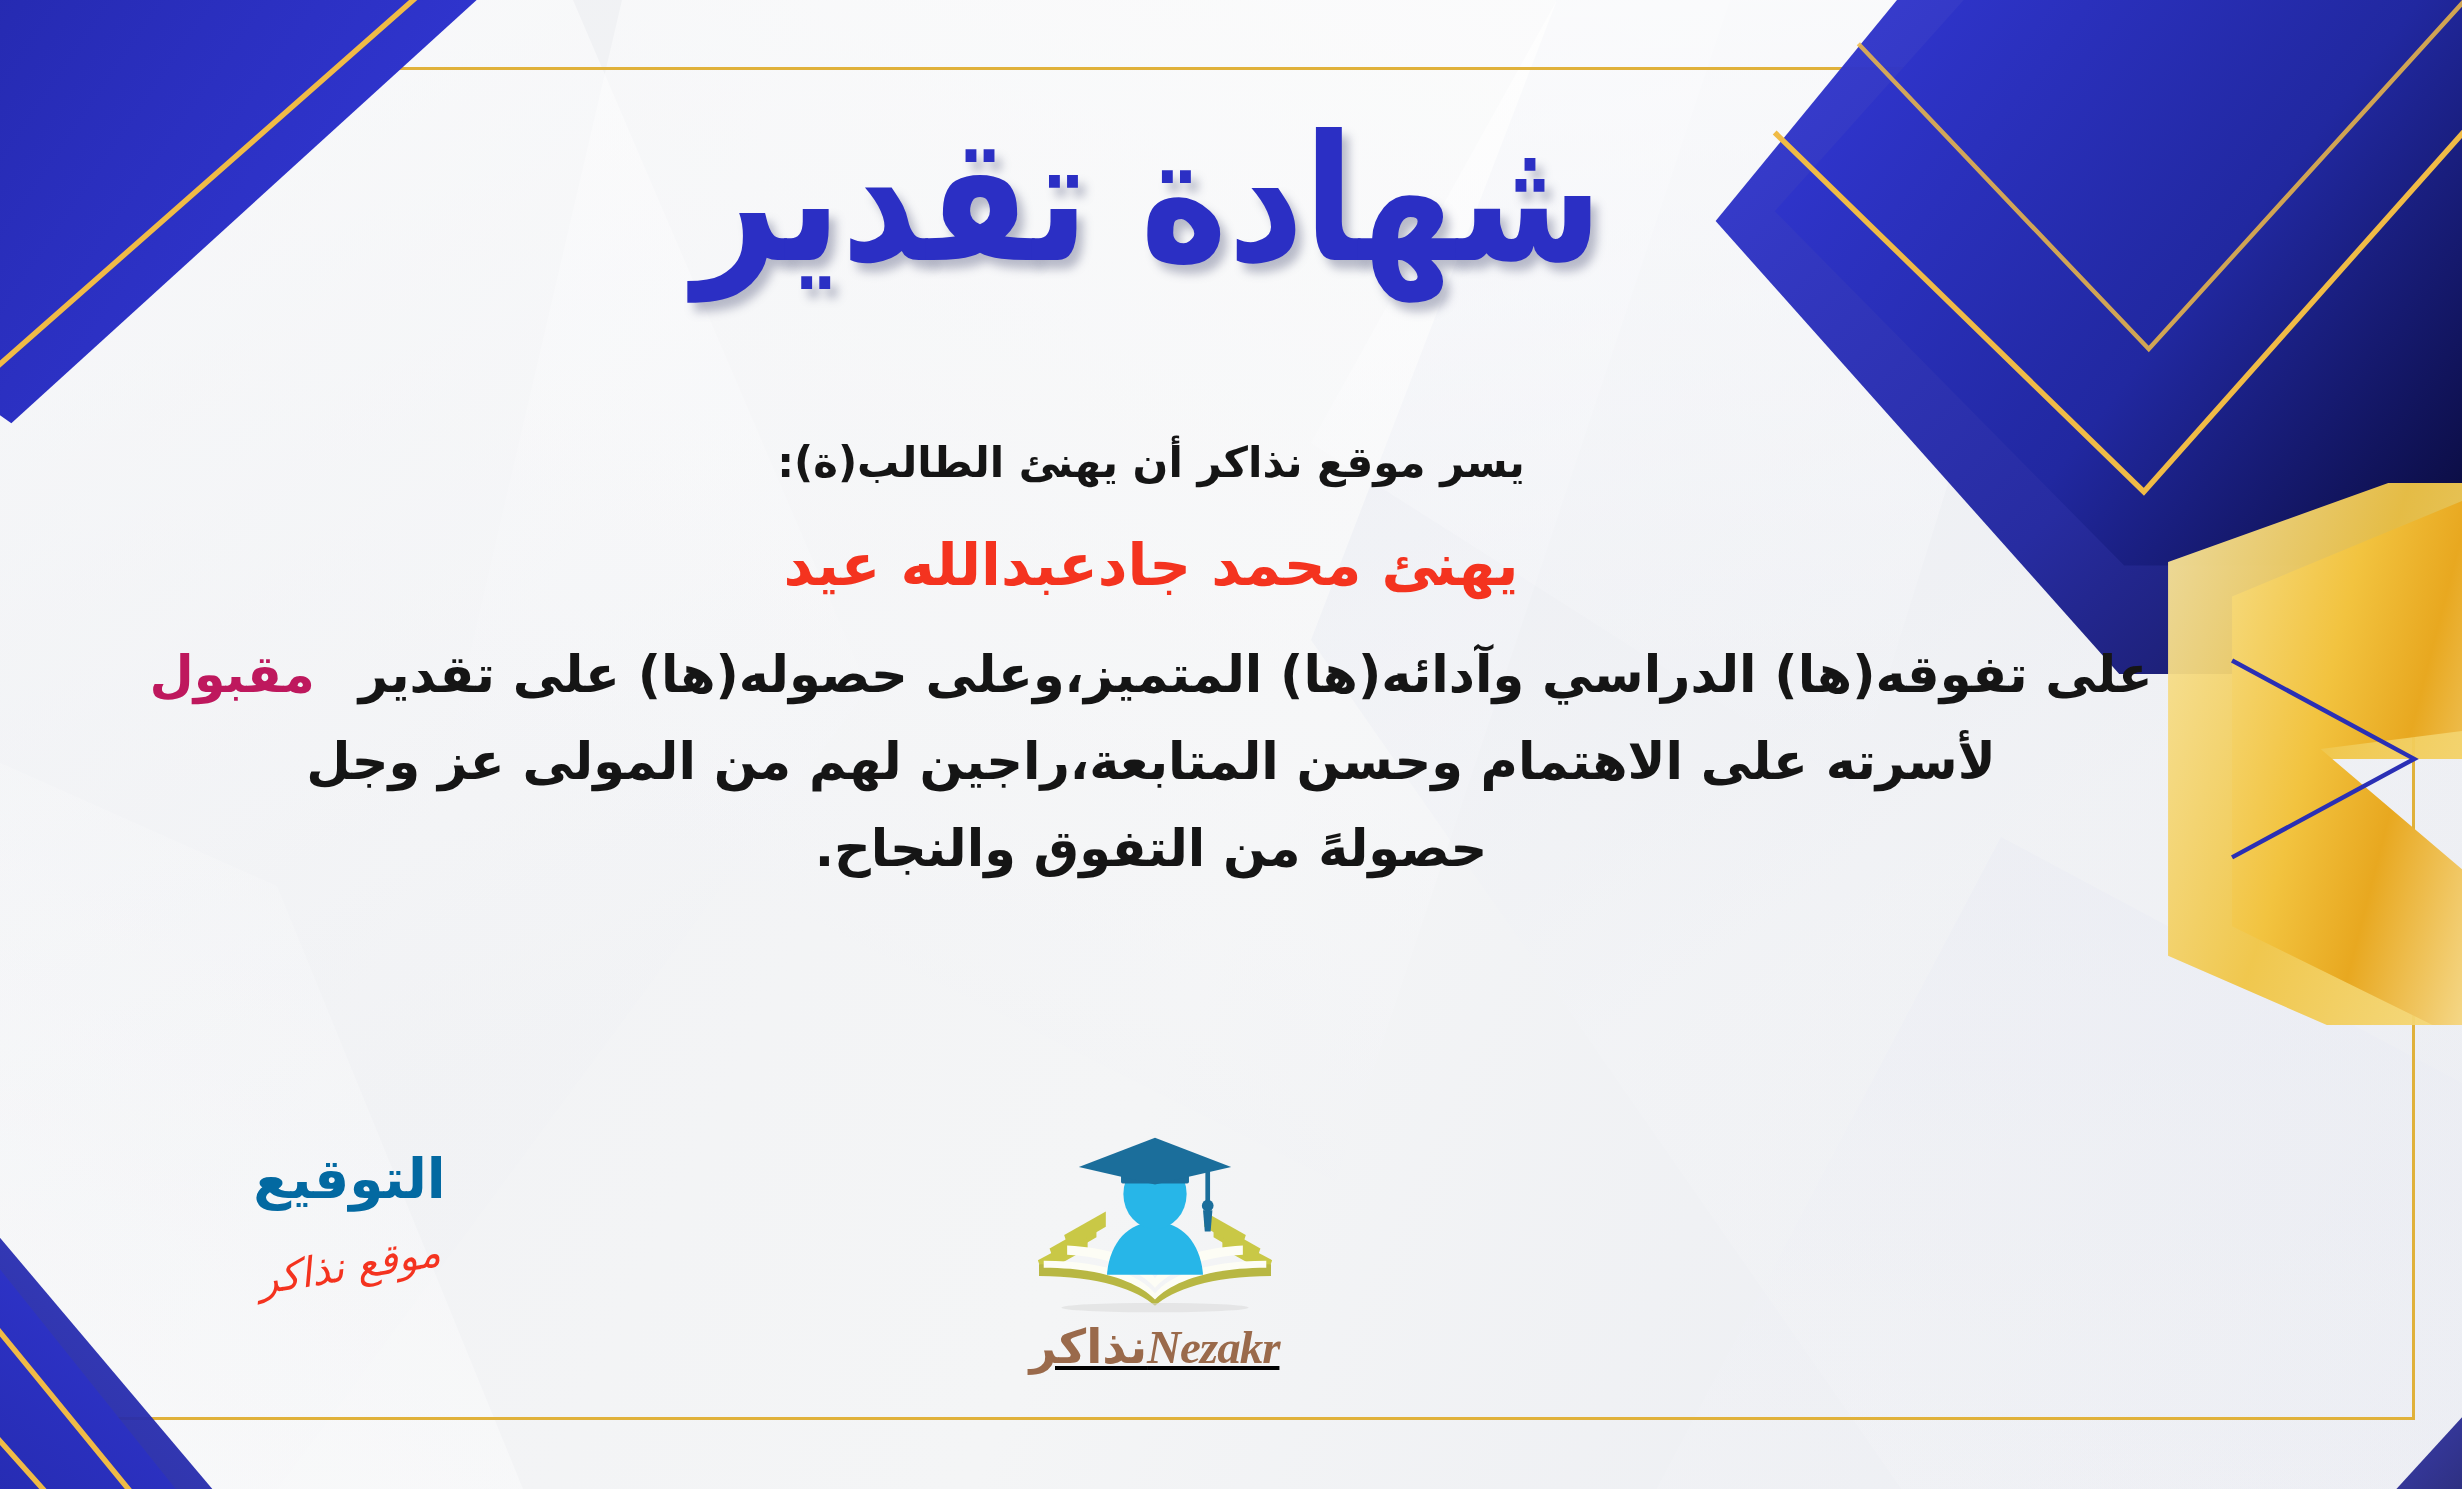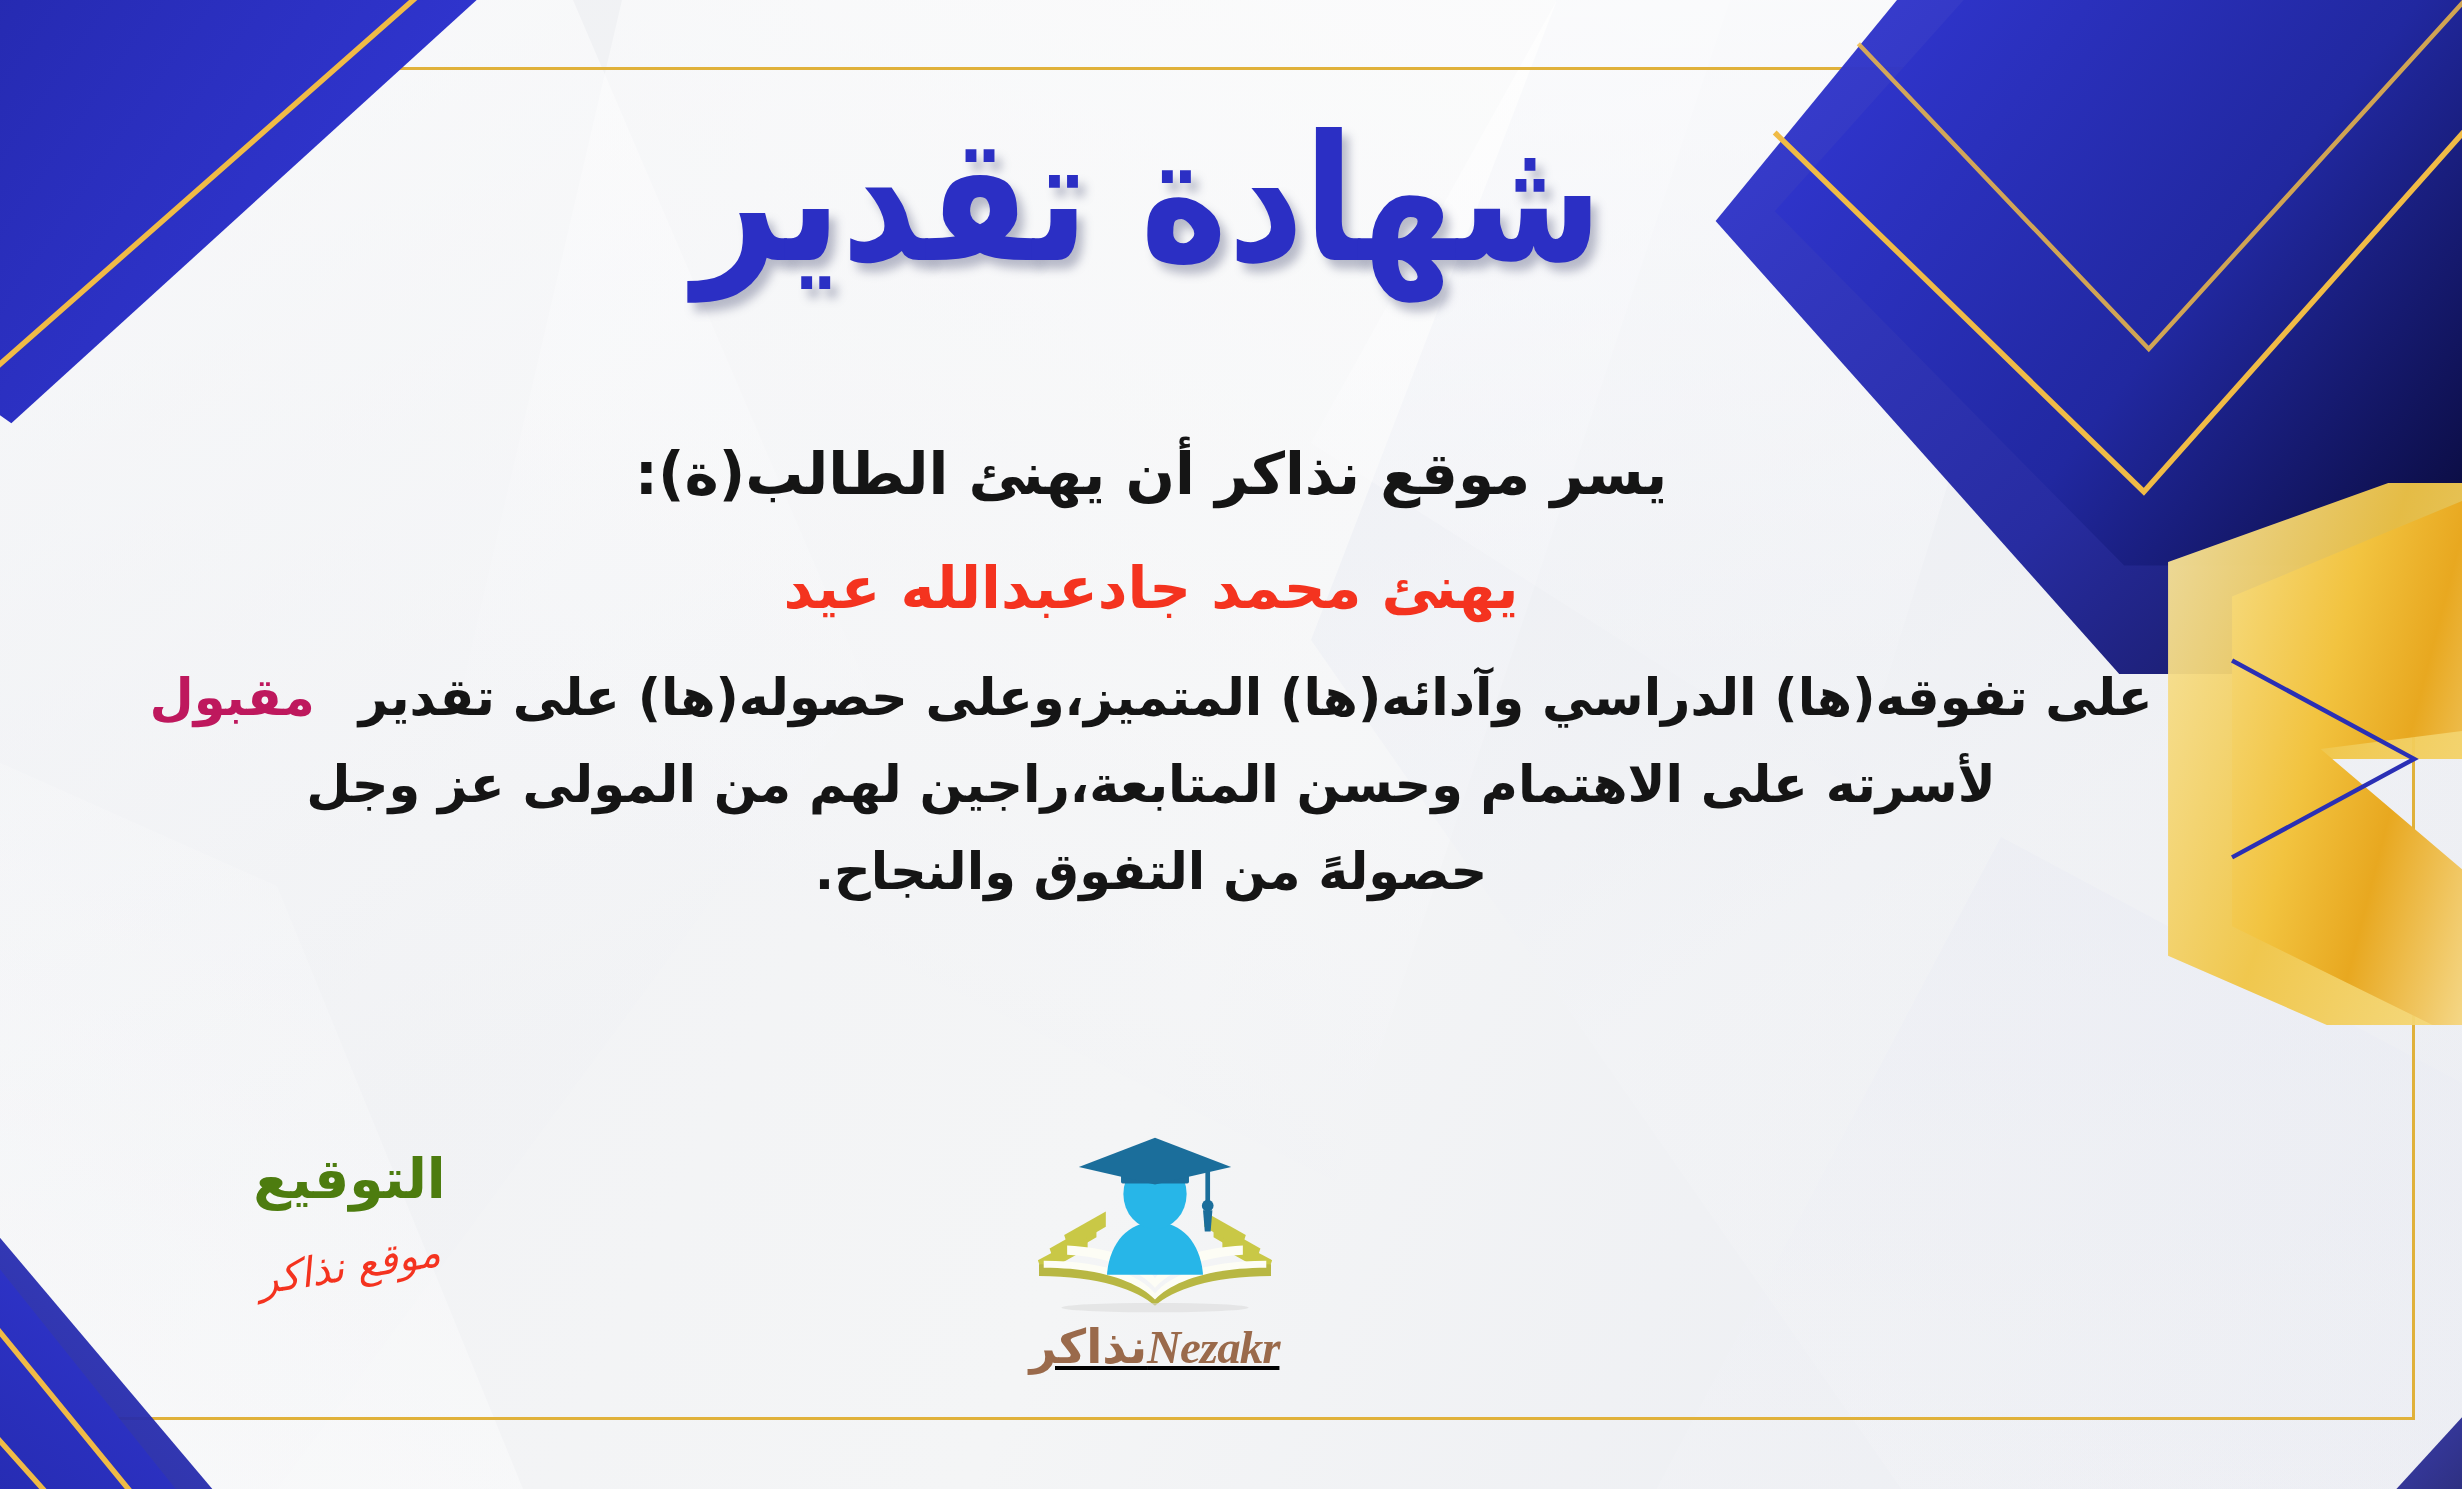--- a/index.html
+++ b/index.html
@@ -115,21 +115,21 @@
     color: #151515;
     font-size: 53px;
     font-weight: 700;
     line-height: 1.42;
   }
   .line {
     margin: 0 0 12.8px 0;
     white-space: nowrap;
   }
   .intro-line {
-    font-size: 58px;
+    font-size: 42px;
     margin-bottom: 31.5px;
   }
   .student-name {
     color: #f4331f;
     font-size: 58px;
     font-weight: 700;
     margin-bottom: 32.5px;
   }
   .para-line {
     font-size: 51px;
@@ -146,21 +146,21 @@
   .signature-area {
     position: absolute;
     right: 1960px;
     top: 1147px;
     width: 305px;
     text-align: center;
   }
   .signature-label {
     font-size: 55px;
     font-weight: 700;
-    color: #4d7c0f;
+    color: #0369a1;
     letter-spacing: 1px;
   }
   .signature-mark {
     margin-top: 30.5px;
     font-family: "DejaVu Serif", serif;
     font-size: 41px;
     color: #f4331f;
     transform: rotate(-9deg);
     display: inline-block;
     font-style: italic;

